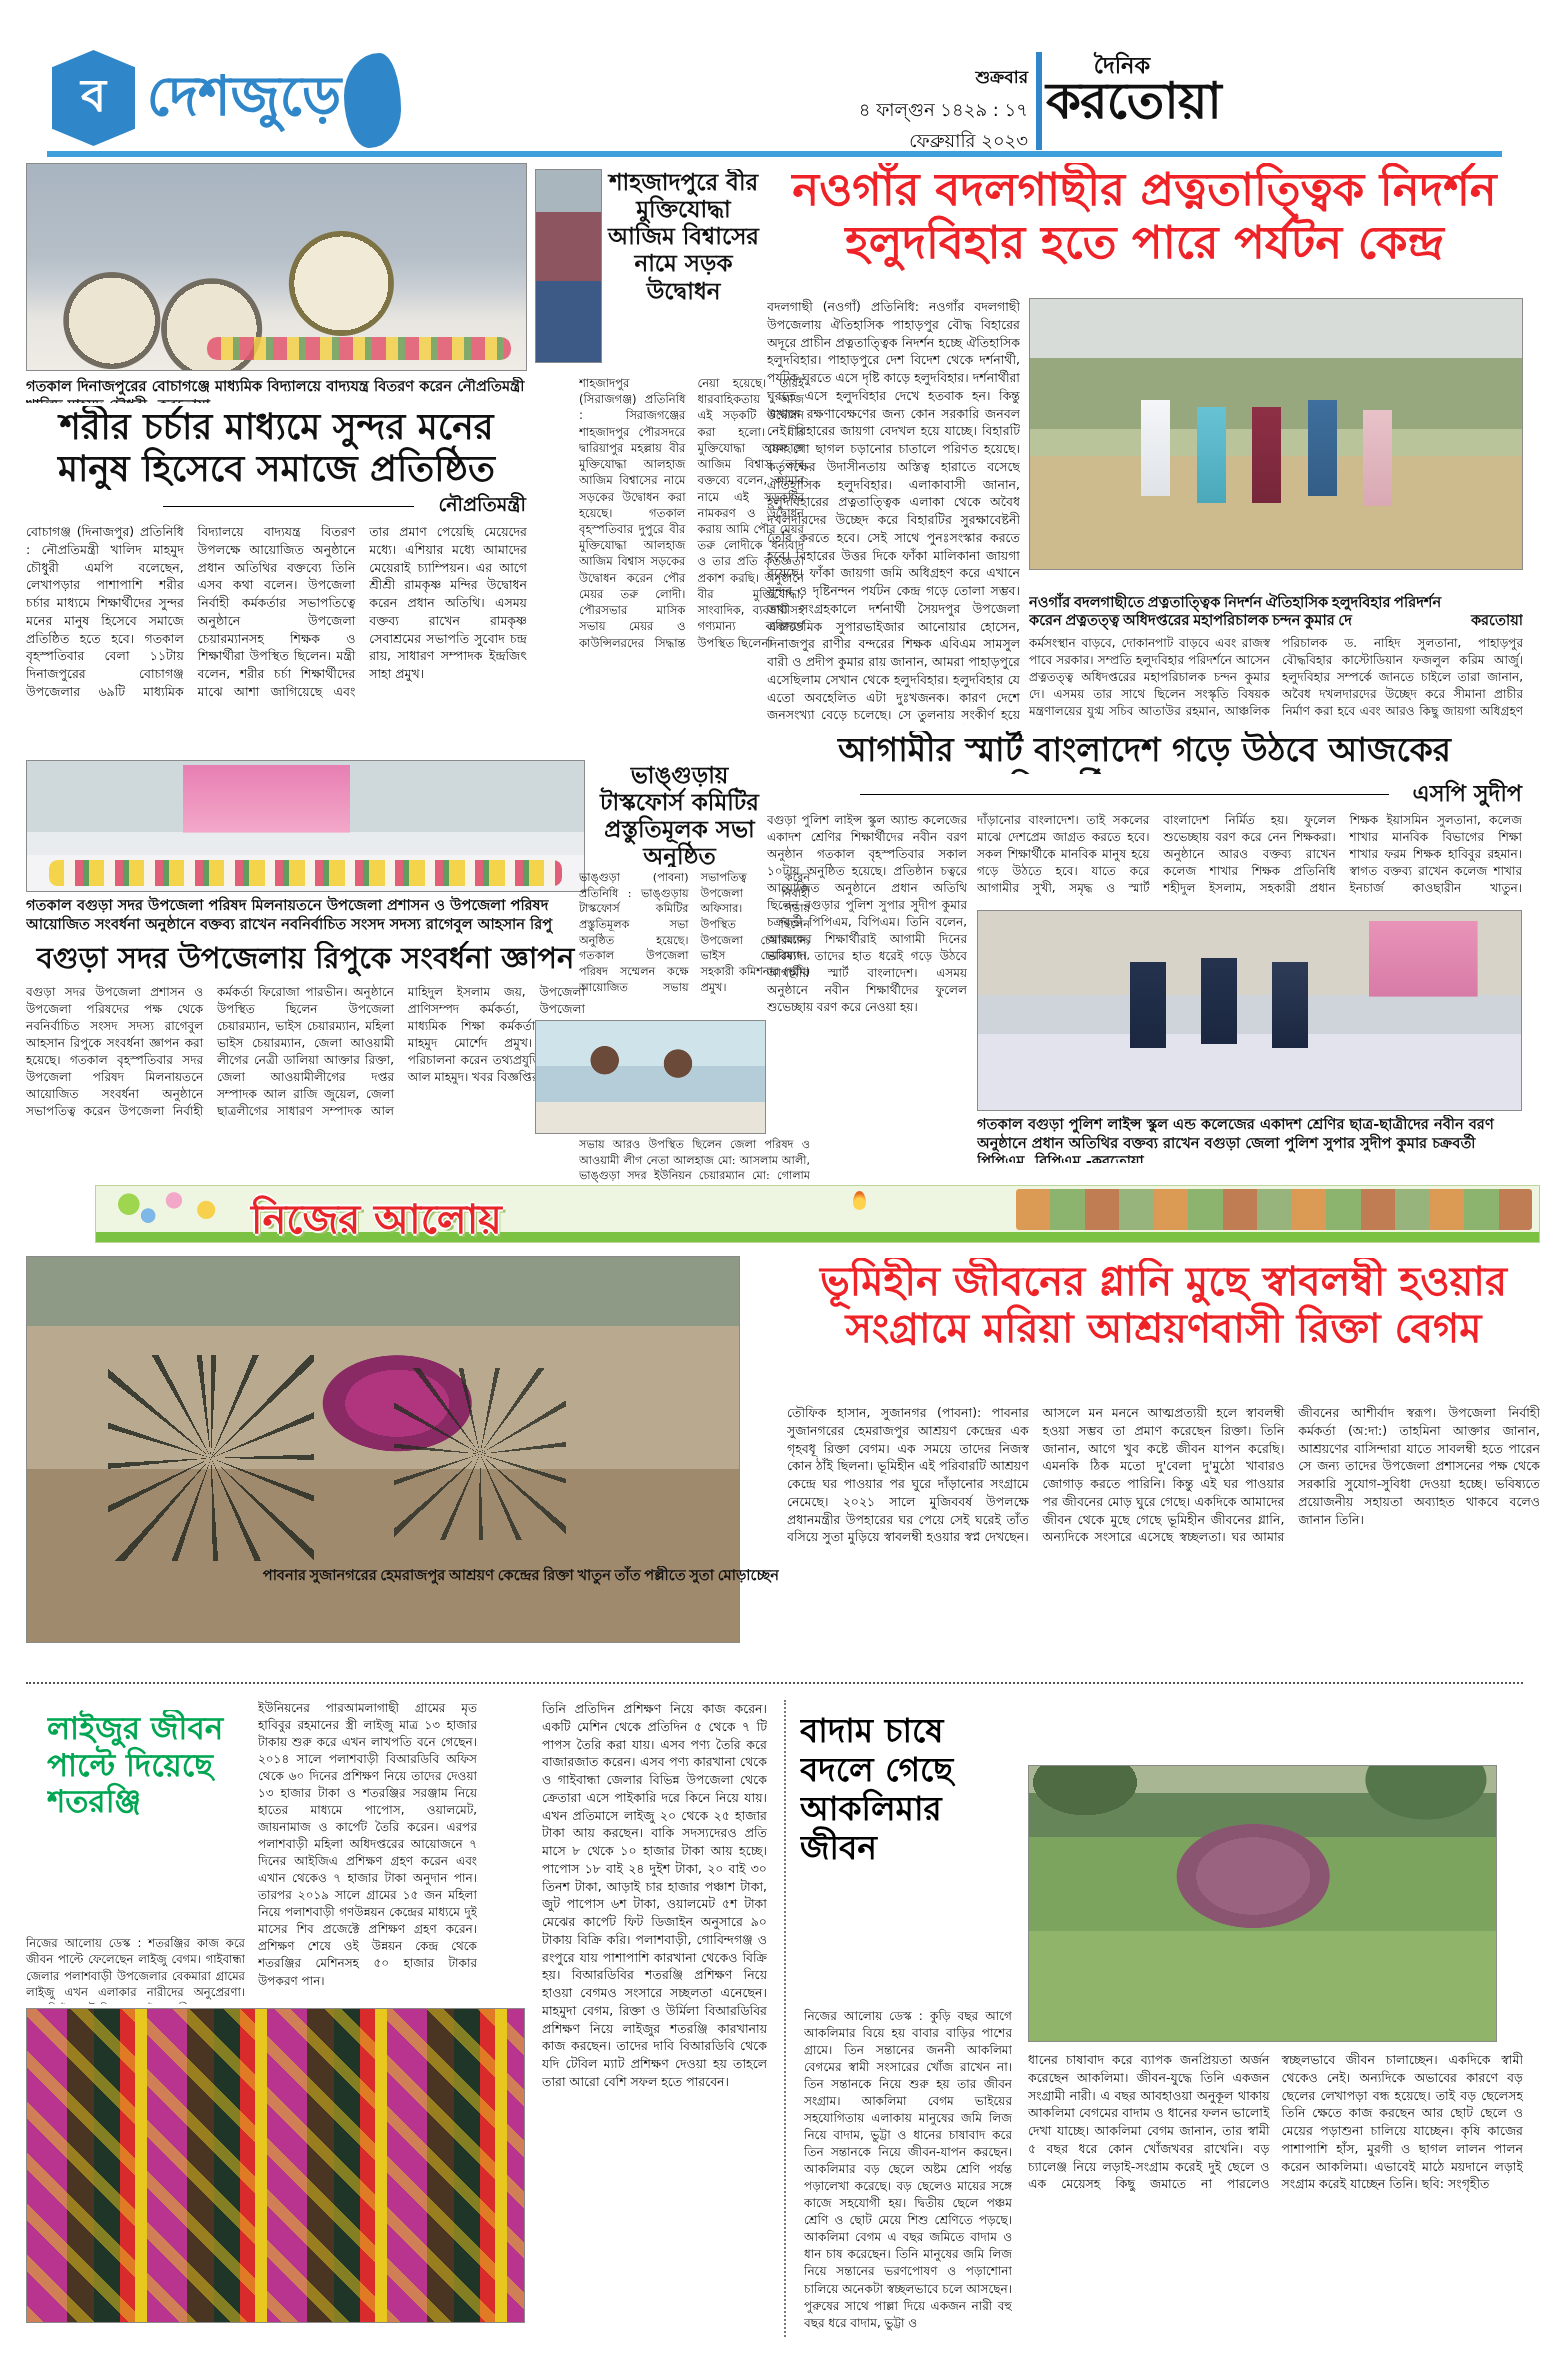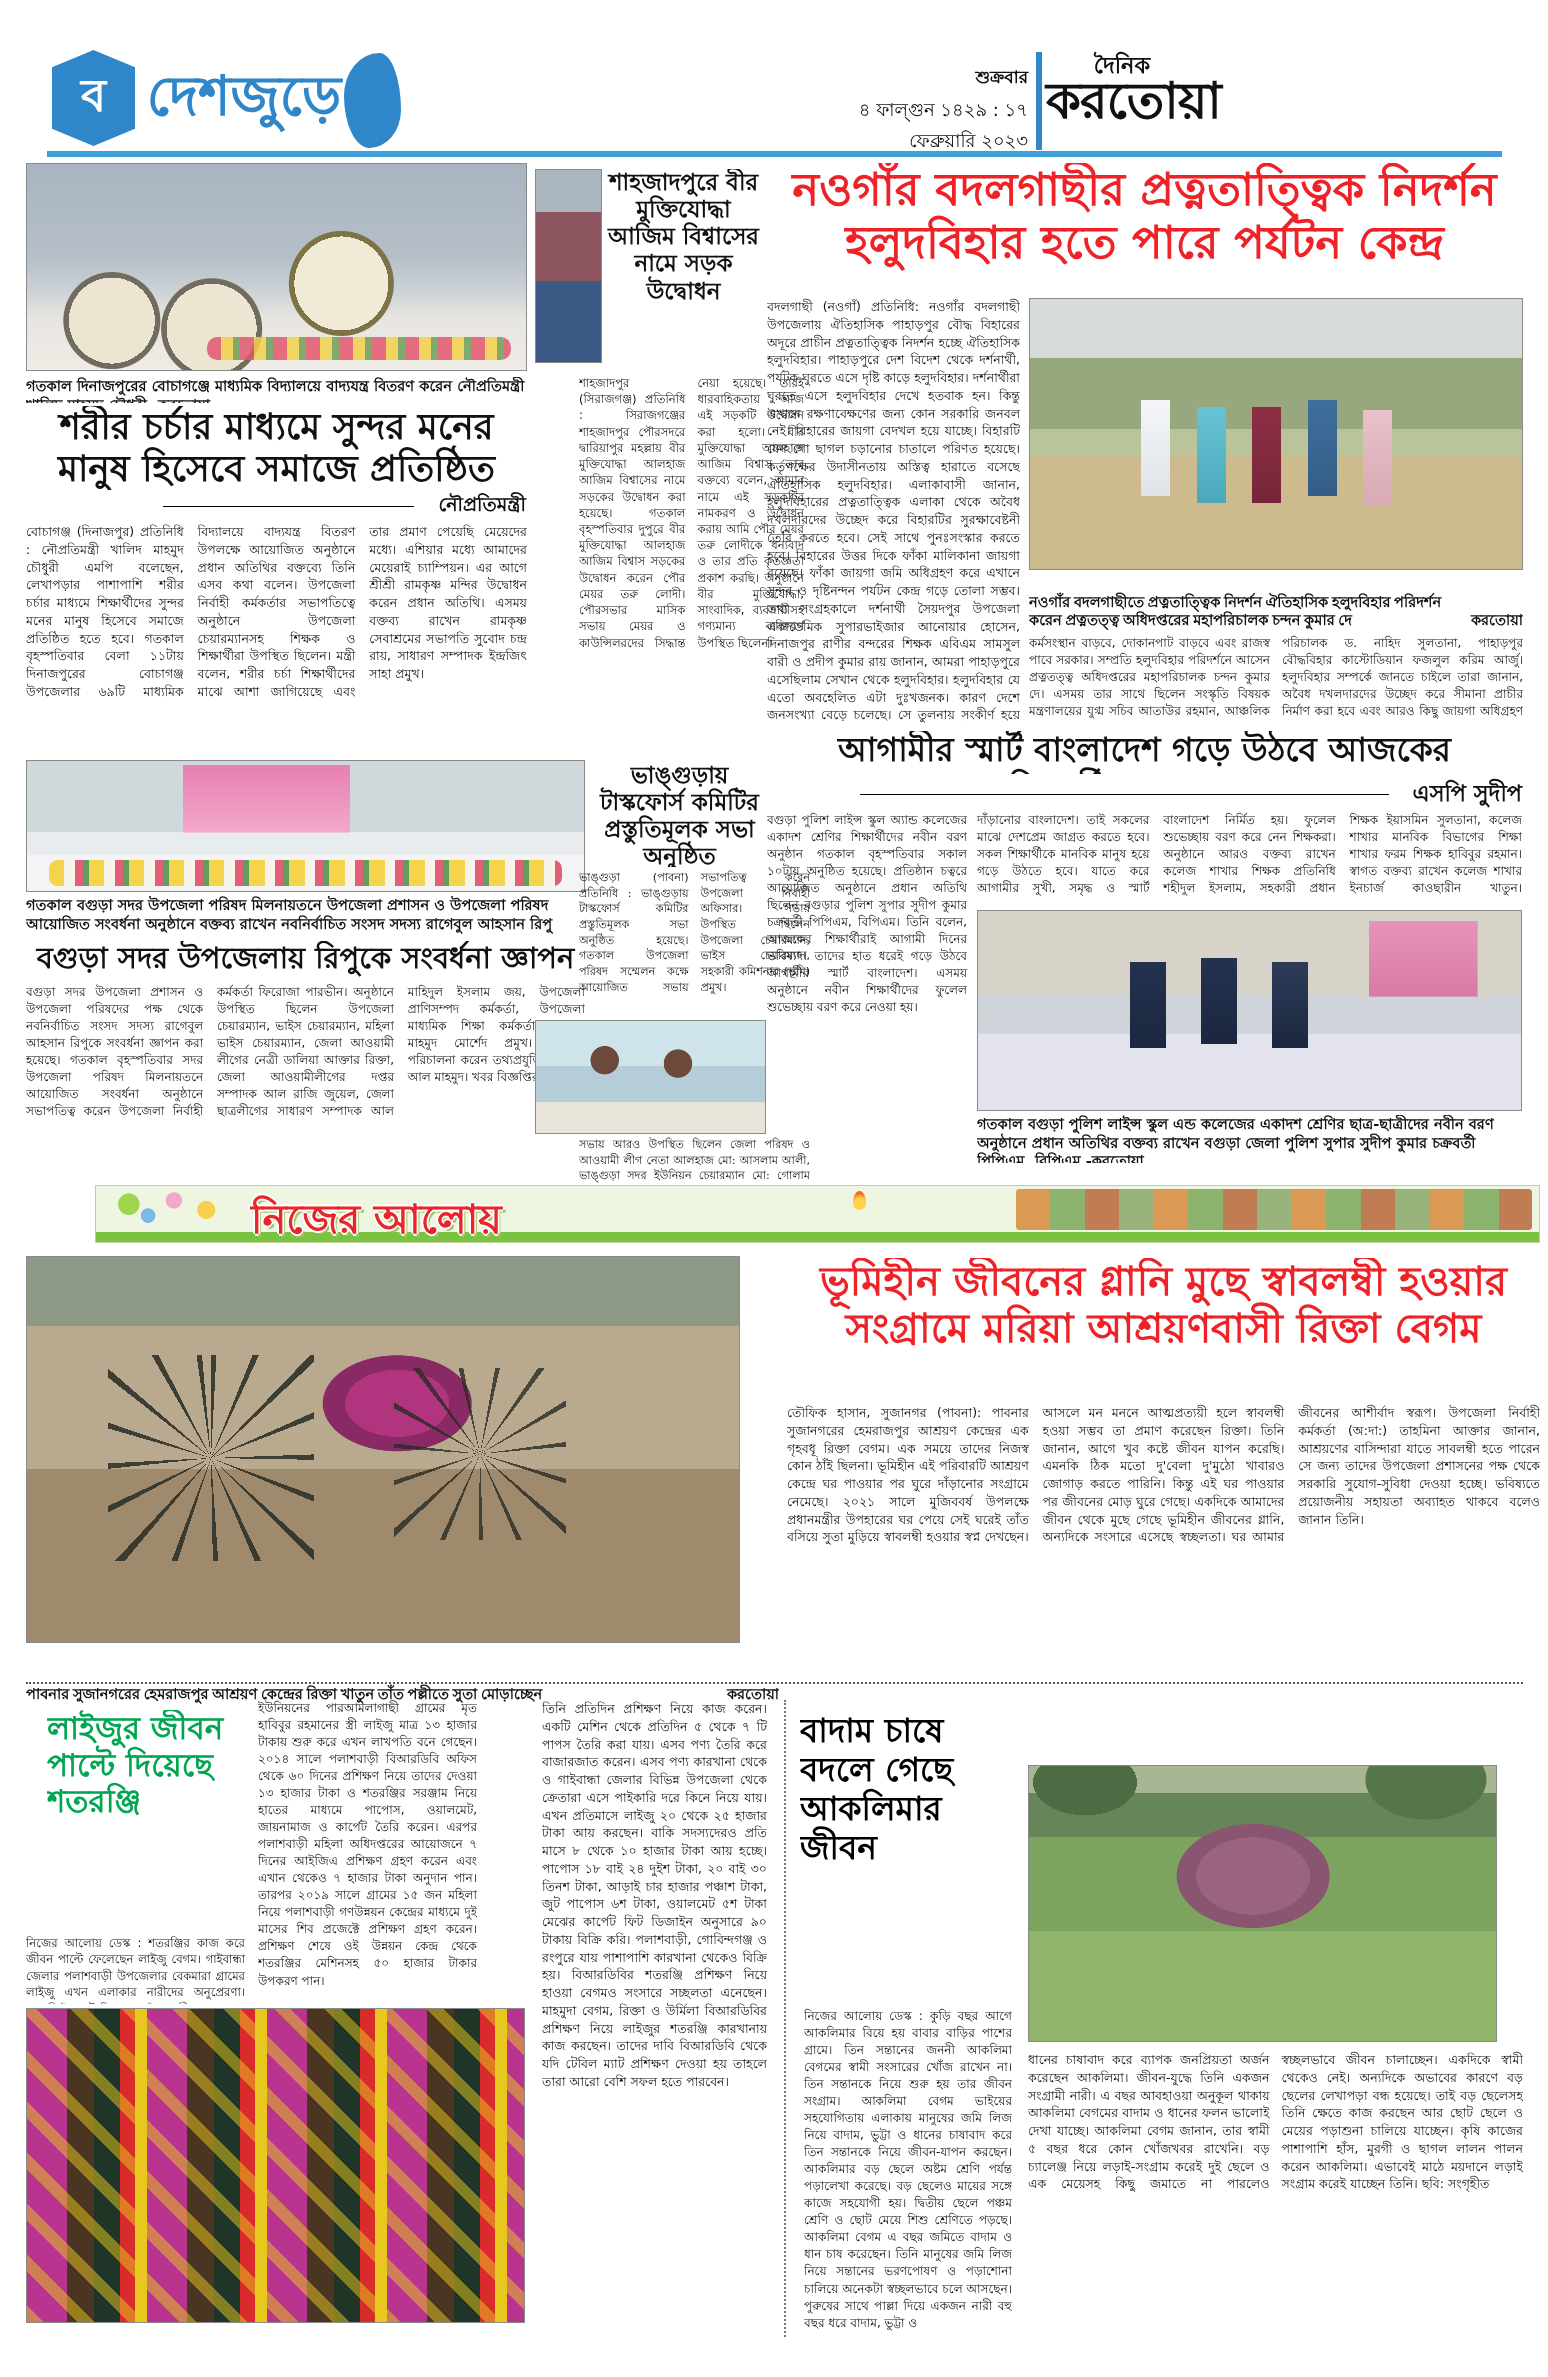--- a/index.html
+++ b/index.html
@@ -160,21 +160,21 @@
   <div class="ph ph-taskforce" style="left:535px;top:1020px;width:231px;height:114px;"></div>
   <div class="abs small-txt" style="left:535px;top:1137px;width:231px;height:46px;">সভায় আরও উপস্থিত ছিলেন জেলা পরিষদ ও আওয়ামী লীগ নেতা আলহাজ মো: আসলাম আলী, ভাঙ্গুড়া সদর ইউনিয়ন চেয়ারম্যান মো: গোলাম ফারুক টুকুন প্রমুখ।</div>
 
   <div class="abs banner" style="left:95px;top:1185px;width:1445px;height:58px;">
     <div class="banner-title">নিজের আলোয়</div>
     <div class="flame-icon"></div>
     <div class="banner-collage"></div>
   </div>
 
   <div class="ph ph-wheels" style="left:26px;top:1256px;width:714px;height:387px;"></div>
-  <div class="abs caption cap-flex" style="left:26px;top:1673px;width:753px;height:31px;">
+  <div class="abs caption cap-flex" style="left:26px;top:1566px;width:753px;height:31px;flex-direction:column;">
     <span>পাবনার সুজানগরের হেমরাজপুর আশ্রয়ণ কেন্দ্রের রিক্তা খাতুন তাঁত পল্লীতে সুতা মোড়াচ্ছেন</span>
     <span class="credit">করতোয়া</span>
   </div>
   <div class="abs headline red" style="left:787px;top:1258px;width:753px;height:138px;font-size:40px;">ভূমিহীন জীবনের গ্লানি মুছে স্বাবলম্বী হওয়ার সংগ্রামে মরিয়া আশ্রয়ণবাসী রিক্তা বেগম</div>
   <div class="abs body-txt c3" style="left:787px;top:1404px;width:753px;height:241px;">তৌফিক হাসান, সুজানগর (পাবনা): পাবনার সুজানগরের হেমরাজপুর আশ্রয়ণ কেন্দ্রের এক গৃহবধূ রিক্তা বেগম। এক সময়ে তাদের নিজস্ব কোন ঠাঁই ছিলনা। ভূমিহীন এই পরিবারটি আশ্রয়ণ কেন্দ্রে ঘর পাওয়ার পর ঘুরে দাঁড়ানোর সংগ্রামে নেমেছে। ২০২১ সালে মুজিববর্ষ উপলক্ষে প্রধানমন্ত্রীর উপহারের ঘর পেয়ে সেই ঘরেই তাঁত বসিয়ে সুতা মুড়িয়ে স্বাবলম্বী হওয়ার স্বপ্ন দেখছেন। আসলে মন মননে আত্মপ্রত্যয়ী হলে স্বাবলম্বী হওয়া সম্ভব তা প্রমাণ করেছেন রিক্তা। তিনি জানান, আগে খুব কষ্টে জীবন যাপন করেছি। এমনকি ঠিক মতো দু'বেলা দু'মুঠো খাবারও জোগাড় করতে পারিনি। কিন্তু এই ঘর পাওয়ার পর জীবনের মোড় ঘুরে গেছে। একদিকে আমাদের জীবন থেকে মুছে গেছে ভূমিহীন জীবনের গ্লানি, অন্যদিকে সংসারে এসেছে স্বচ্ছলতা। ঘর আমার জীবনের আশীর্বাদ স্বরূপ। উপজেলা নির্বাহী কর্মকর্তা (অ:দা:) তাহমিনা আক্তার জানান, আশ্রয়ণের বাসিন্দারা যাতে সাবলম্বী হতে পারেন সে জন্য তাদের উপজেলা প্রশাসনের পক্ষ থেকে সরকারি সুযোগ-সুবিধা দেওয়া হচ্ছে। ভবিষ্যতে প্রয়োজনীয় সহায়তা অব্যাহত থাকবে বলেও জানান তিনি।</div>
 
   <div class="abs dotted-h" style="left:26px;top:1682px;width:1497px;"></div>
 
   <div class="abs headline greenhl" style="left:47px;top:1710px;width:202px;height:217px;font-size:31px;text-align:left;">লাইজুর জীবন পাল্টে দিয়েছে শতরঞ্জি</div>
   <div class="abs body-txt" style="left:26px;top:1935px;width:219px;height:69px;font-size:11.6px;">নিজের আলোয় ডেস্ক : শতরঞ্জির কাজ করে জীবন পাল্টে ফেলেছেন লাইজু বেগম। গাইবান্ধা জেলার পলাশবাড়ী উপজেলার বেকমারা গ্রামের লাইজু এখন এলাকার নারীদের অনুপ্রেরণা। শতরঞ্জিই পাল্টে দিয়েছে লাইজুর জীবন।</div>

